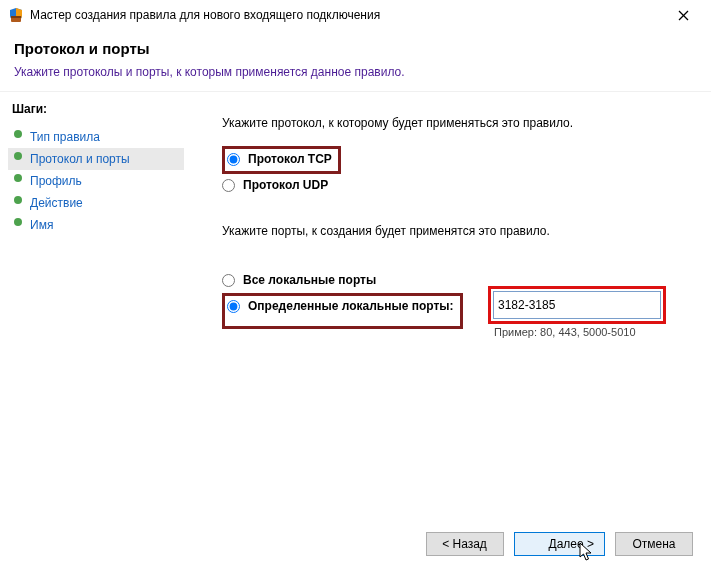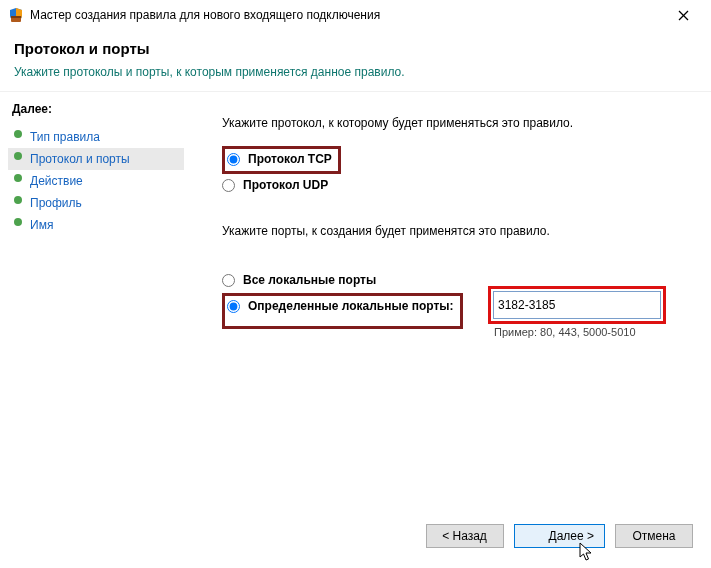--- a/index.html
+++ b/index.html
@@ -39,21 +39,21 @@
       padding: 10px 14px 2px 14px;
       background: #fff;
     }
     .header h1 {
       font-size: 15px;
       font-weight: bold;
       margin-bottom: 8px;
     }
     .header .sub {
       font-size: 12px;
-      color: #0f766e;
+      color: #4c1d95;
       padding-bottom: 10px;
     }
     .divider {
       height: 1px;
       background: #f0f0f0;
     }
     .content {
       display: flex;
       height: 438px;
     }
@@ -135,21 +135,21 @@
       outline: none;
     }
     .example {
       font-size: 11px;
       color: #444;
       margin-top: 2px;
       margin-left: 6px;
     }
     .footer {
       position: absolute;
-      bottom: 8px; left: 0; right: 0;
+      bottom: 0; left: 0; right: 0;
       height: 48px;
       display: flex;
       align-items: center;
       justify-content: flex-end;
       padding: 0 18px;
       gap: 10px;
       background: #fff;
     }
     .btn {
       min-width: 78px;
@@ -196,36 +196,36 @@
 
 <div class="header">
   <h1>Протокол и порты</h1>
   <div class="sub">Укажите протоколы и порты, к которым применяется данное правило.</div>
 </div>
 <div class="divider"></div>
 
 <div class="content">
 
   <div class="sidebar">
-    <div class="steps-label">Далее:</div>
+    <div class="steps-label">Шаги:</div>
     <div class="step">
       <span class="bullet"></span>
       <span class="label">Тип правила</span>
     </div>
     <div class="step active">
       <span class="bullet"></span>
       <span class="label">Протокол и порты</span>
     </div>
     <div class="step">
       <span class="bullet"></span>
+      <span class="label">Профиль</span>
+    </div>
+    <div class="step">
+      <span class="bullet"></span>
       <span class="label">Действие</span>
-    </div>
-    <div class="step">
-      <span class="bullet"></span>
-      <span class="label">Профиль</span>
     </div>
     <div class="step">
       <span class="bullet"></span>
       <span class="label">Имя</span>
     </div>
   </div>
 
   <div class="main">
     <div class="intro">Укажите протокол, к которому будет применяться это правило.</div>
 

